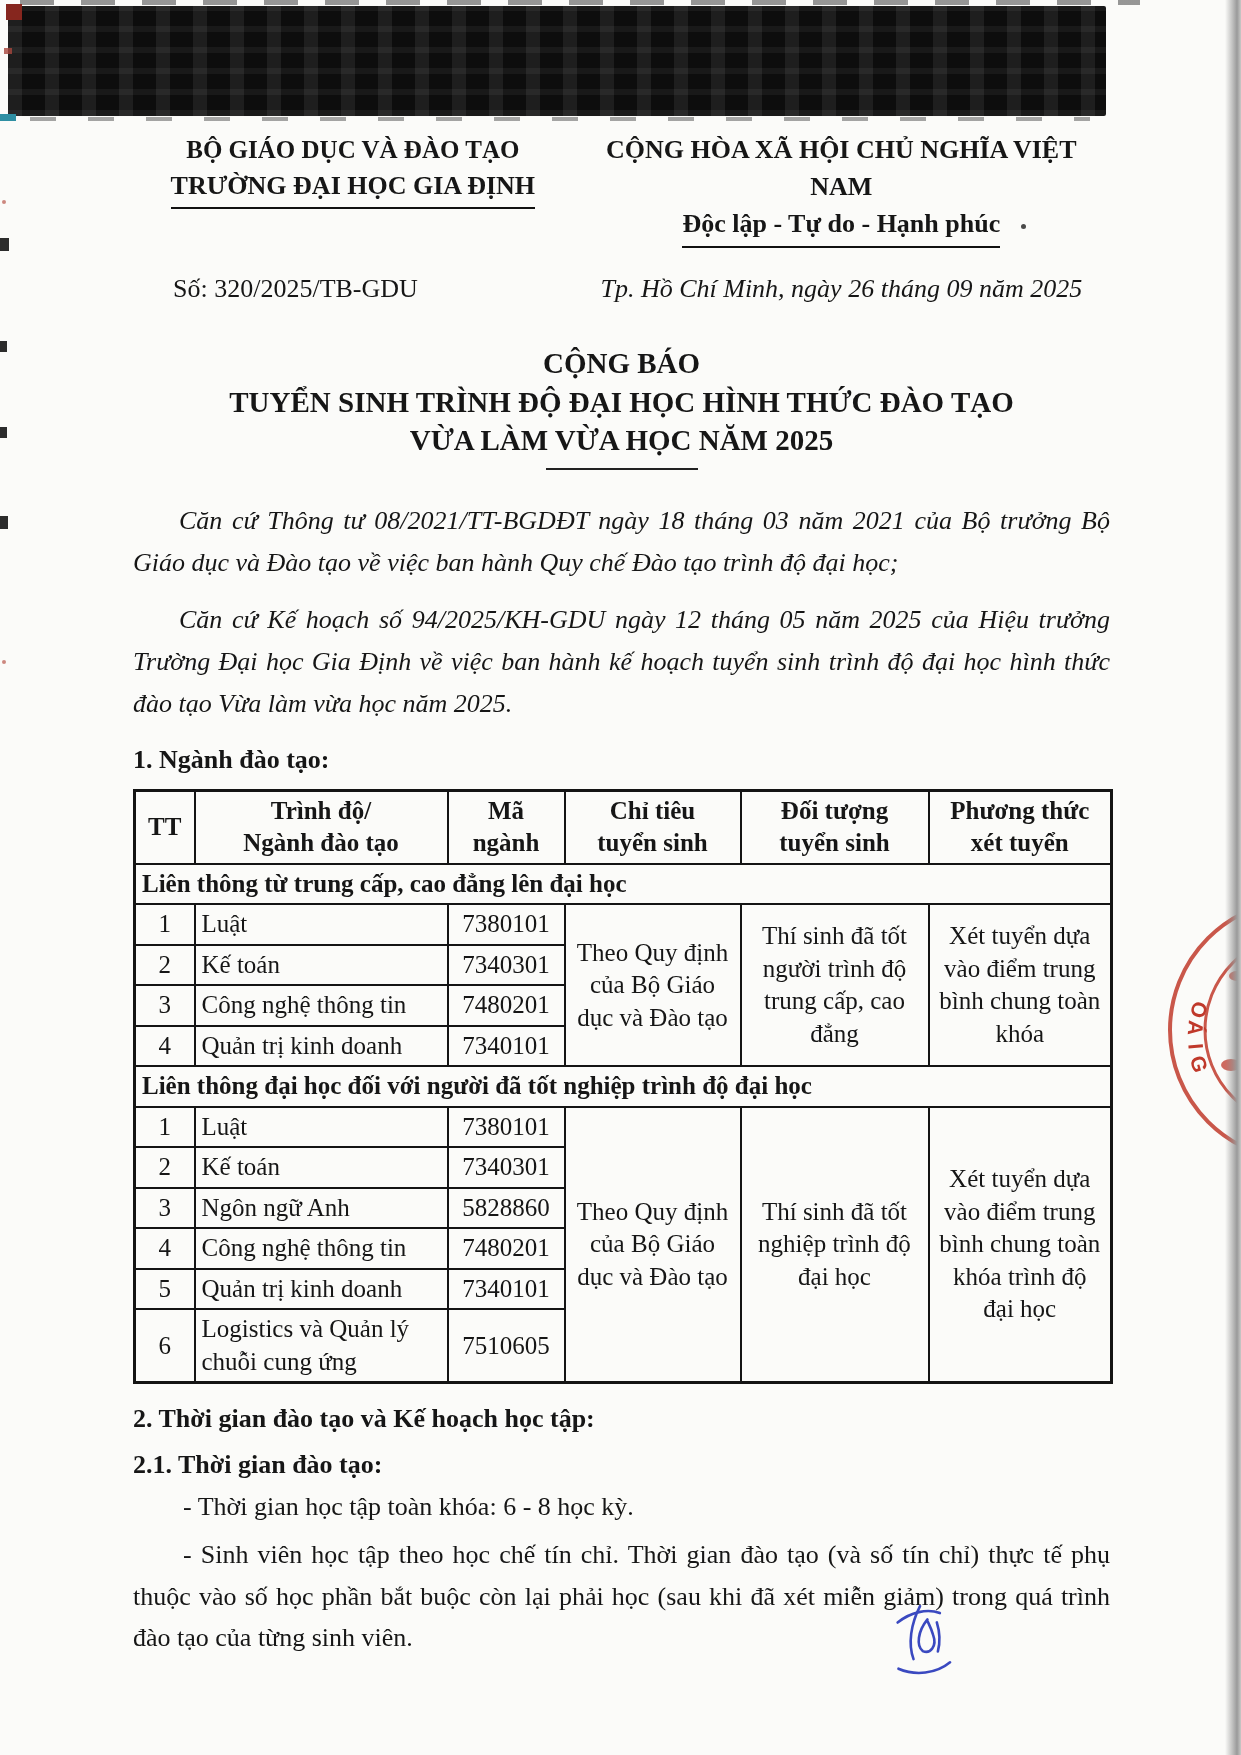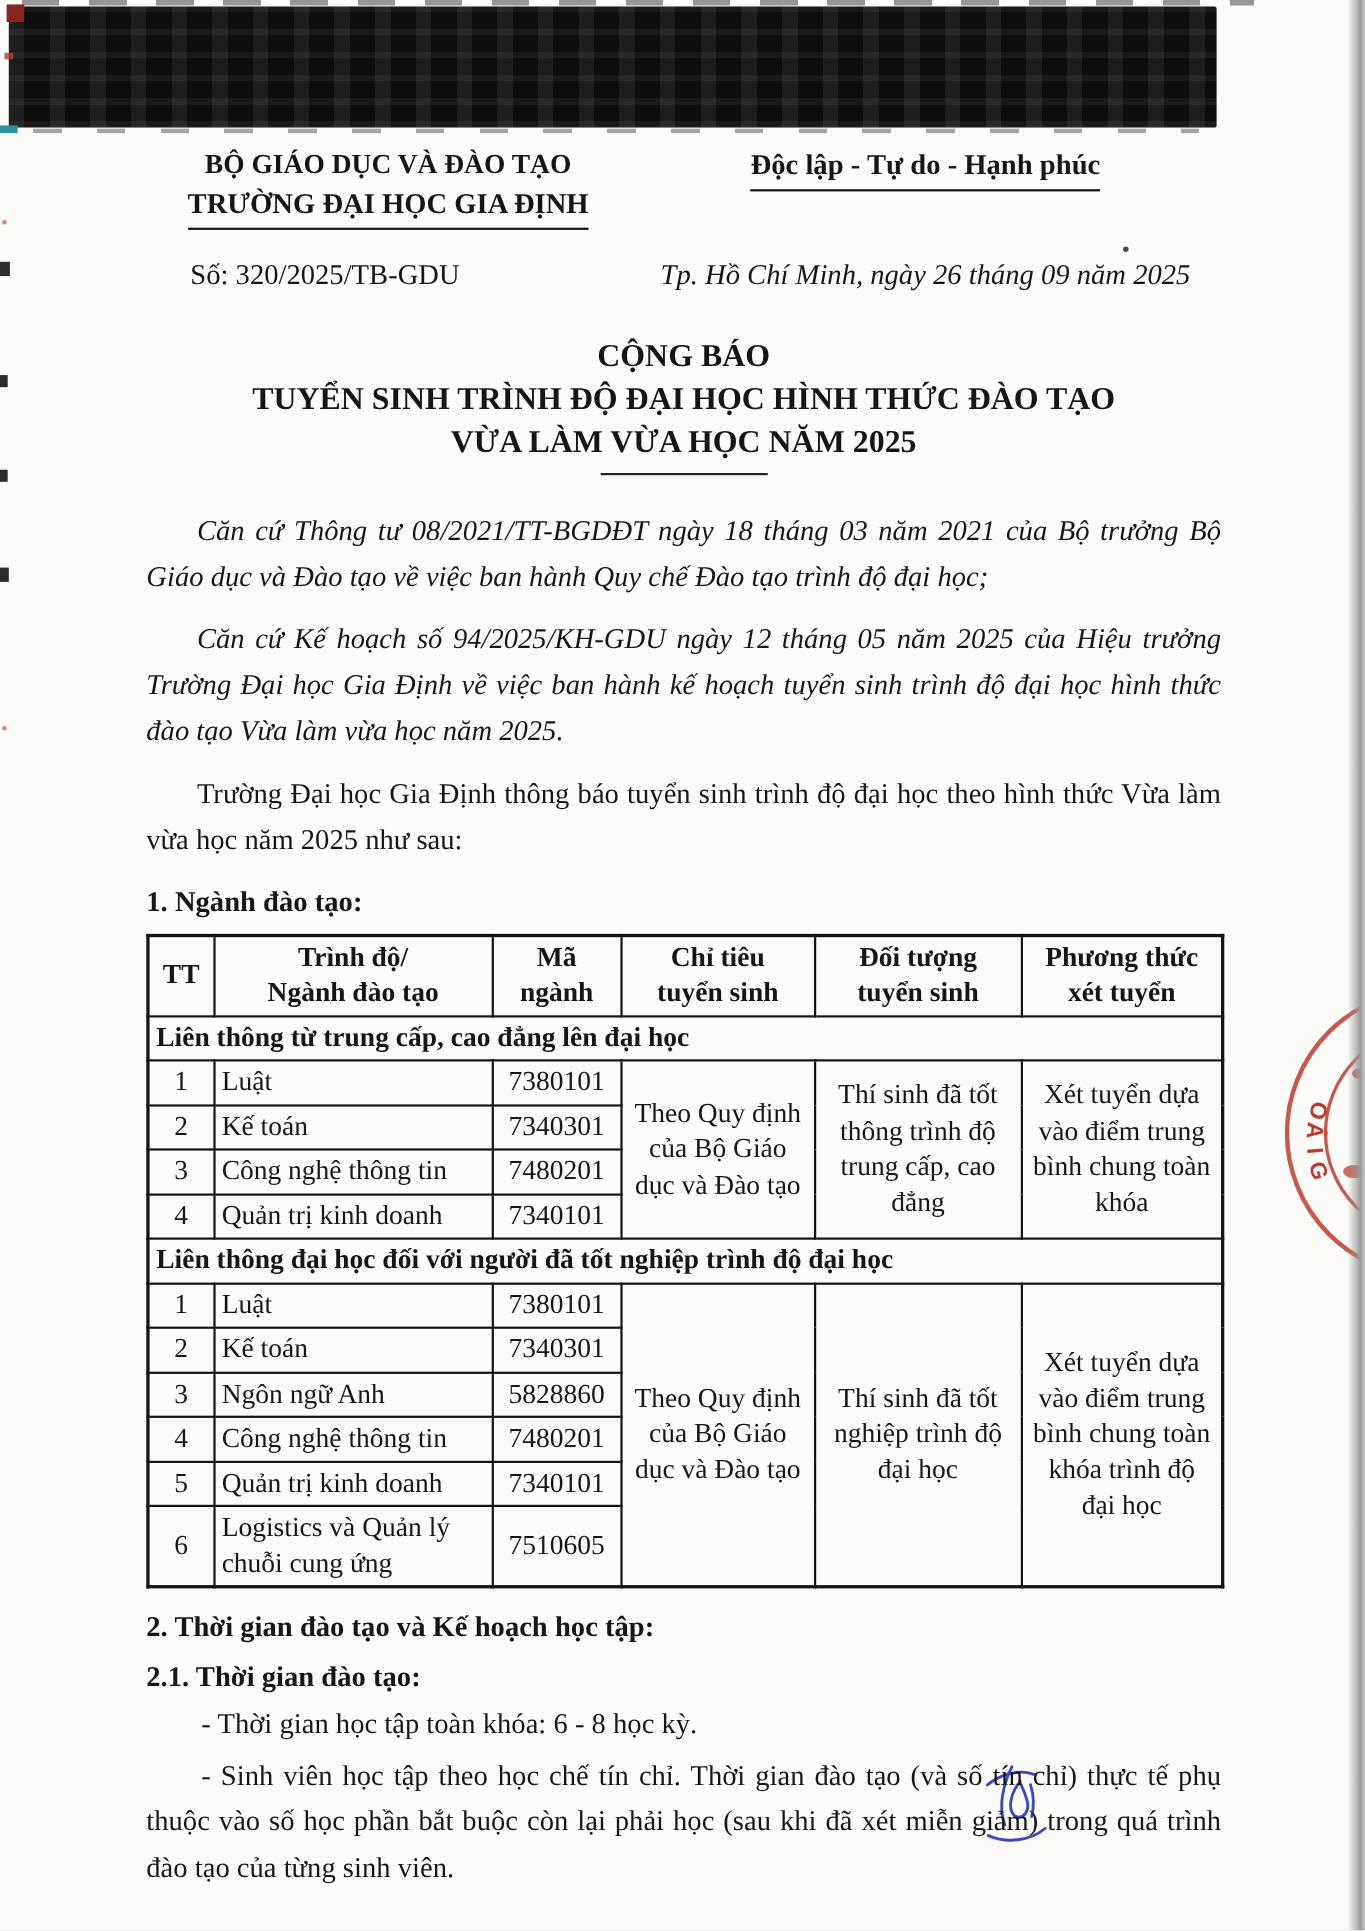--- a/index.html
+++ b/index.html
@@ -130,39 +130,39 @@
   <div class="right-strip"></div>
 
   <div class="content">
 
     <div class="head-row">
       <div class="head-left">
         <div>BỘ GIÁO DỤC VÀ ĐÀO TẠO</div>
         <div><span class="u-univ">TRƯỜNG ĐẠI HỌC GIA ĐỊNH</span></div>
       </div>
       <div class="head-right">
+        <div class="motto1">CỘNG HÒA XÃ HỘI CHỦ NGHĨA VIỆT NAM</div>
         <div><span class="u-motto">Độc lập - Tự do - Hạnh phúc</span></div>
       </div>
     </div>
 
     <div class="meta-row">
       <div class="meta-left">Số:  320/2025/TB-GDU</div>
       <div class="meta-right">Tp. Hồ Chí Minh, ngày 26 tháng 09 năm 2025</div>
     </div>
 
     <div class="title-block">
       <div>CỘNG BÁO</div>
       <div>TUYỂN SINH TRÌNH ĐỘ ĐẠI HỌC HÌNH THỨC ĐÀO TẠO</div>
       <div>VỪA LÀM VỪA HỌC NĂM 2025</div>
       <div class="title-underline"></div>
     </div>
 
     <p class="body-par it par-cite">Căn cứ Thông tư 08/2021/TT-BGDĐT ngày 18 tháng 03 năm 2021 của Bộ trưởng Bộ Giáo dục và Đào tạo về việc ban hành Quy chế Đào tạo trình độ đại học;</p>
     <p class="body-par it par-normal">Căn cứ Kế hoạch số 94/2025/KH-GDU ngày 12 tháng 05 năm 2025 của Hiệu trưởng Trường Đại học Gia Định về việc ban hành kế hoạch tuyển sinh trình độ đại học hình thức đào tạo Vừa làm vừa học năm 2025.</p>
-    <p class="body-par par-normal">Trường Đại học Gia Định thông báo tuyển sinh trình độ đại học theo hình thức Vừa làm vừa học năm 2025 như sau:</p>
 
     <div class="sec-head">1. Ngành đào tạo:</div>
 
     <table class="t">
       <colgroup>
         <col style="width:60px">
           <col style="width:253px">
           <col style="width:117px">
         <col style="width:176px">
           <col style="width:188px">
@@ -184,21 +184,21 @@
       </tr>
 
       <tr>
         <td class="band" colspan="6">Liên thông từ trung cấp, cao đẳng lên đại học</td>
       </tr>
       <tr>
         <td class="c">1</td>
         <td class="l">Luật</td>
         <td class="c">7380101</td>
         <td class="m" rowspan="4">Theo Quy định của Bộ Giáo dục và Đào tạo</td>
-        <td class="m" rowspan="4">Thí sinh đã tốt thông trình độ trung cấp, cao đẳng</td>
+        <td class="m" rowspan="4">Thí sinh đã tốt người trình độ trung cấp, cao đẳng</td>
         <td class="m" rowspan="4">Xét tuyển dựa vào điểm trung bình chung toàn khóa</td>
       </tr>
       <tr>
         <td class="c">2</td>
         <td class="l">Kế toán</td>
         <td class="c">7340301</td>
       </tr>
       <tr>
         <td class="c">3</td>
         <td class="l">Công nghệ thông tin</td>

